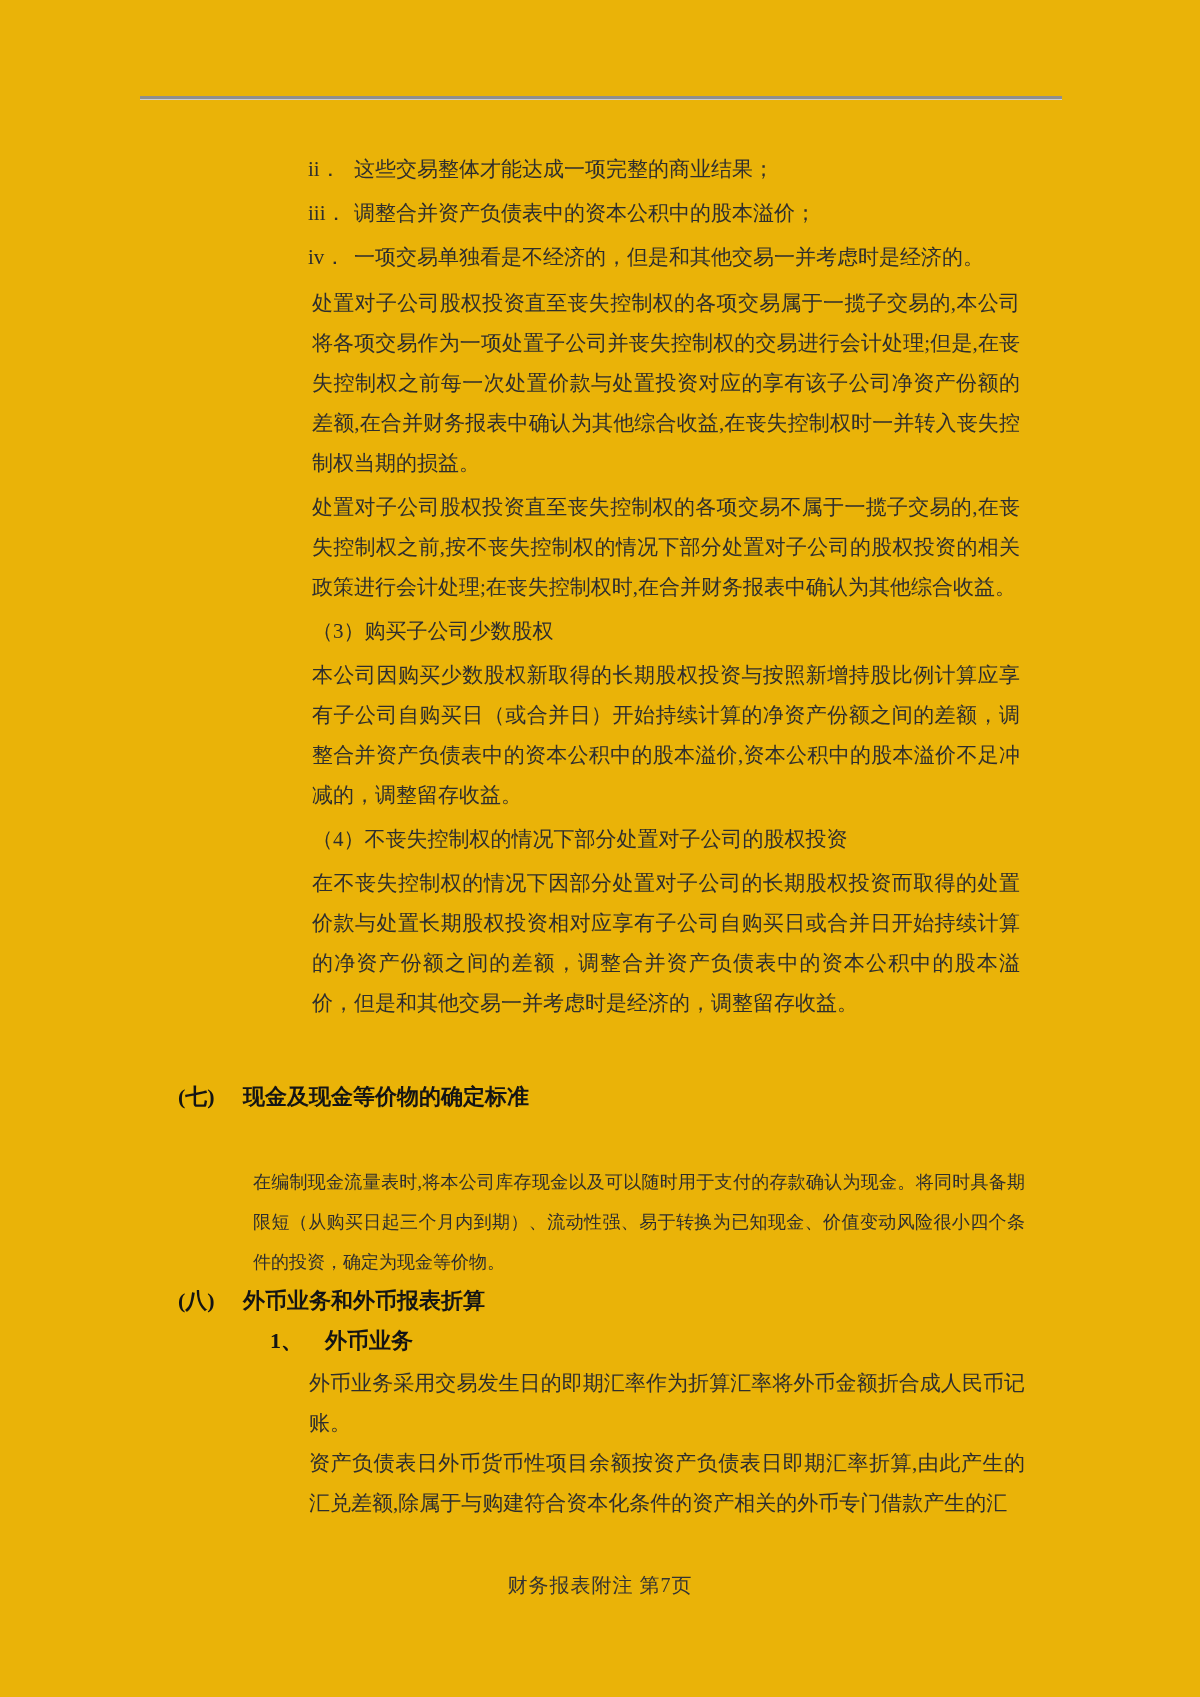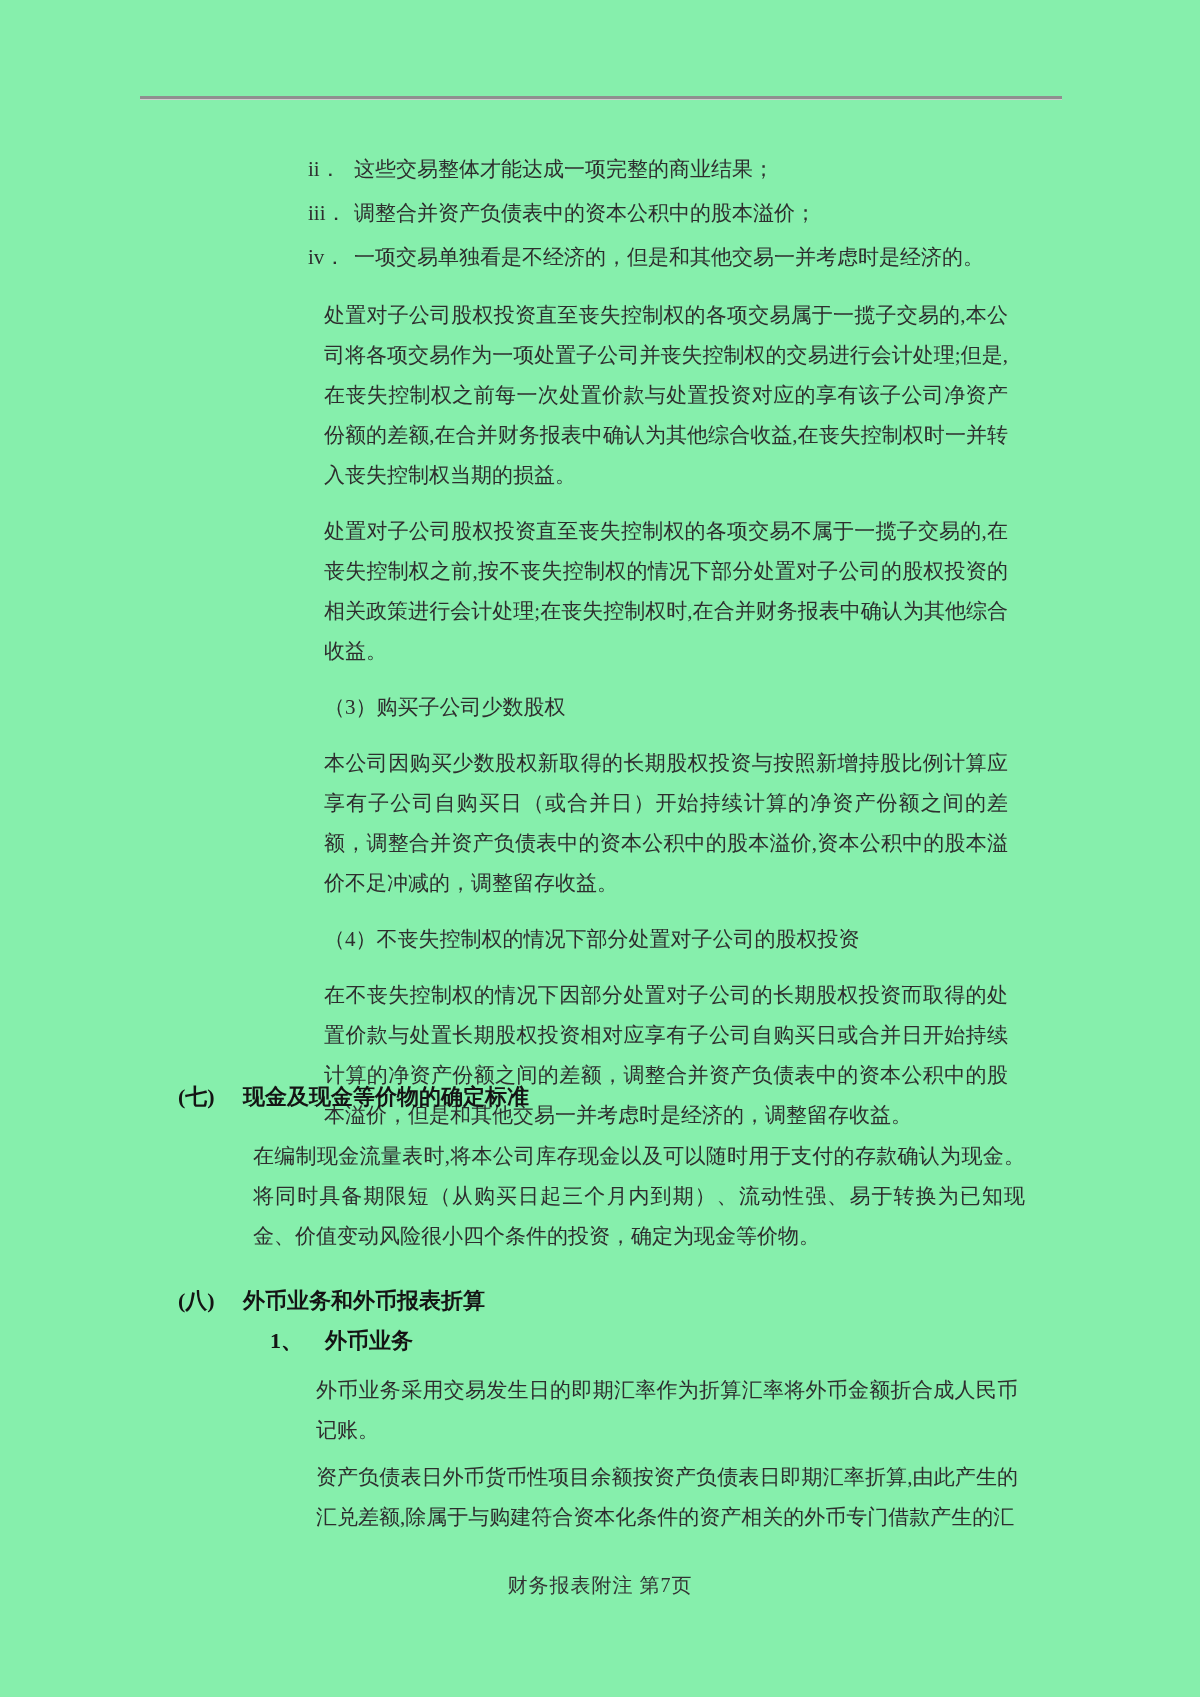--- a/index.html
+++ b/index.html
@@ -1,62 +1,62 @@
 <!DOCTYPE html>
 <html><head>
 <meta charset="utf-8">
 <style>
   html,body{margin:0;padding:0;background:#e8e8e8;}
   .page{
     position:relative;
     width:1200px;height:1697px;
     margin:0 auto;
-    background:#86efac;
+    background:#eab308;
     font-family:"Liberation Serif","DejaVu Serif",serif;
     color:#2e2e2e;
     overflow:hidden;
   }
   .top-rule{
     position:absolute;left:140px;top:96px;width:922px;height:3px;
     background:#8f8f8f;border-bottom:1px solid #cfcfcf;
   }
   .list-block{
     position:absolute;left:308px;top:147px;width:730px;
     font-size:21px;
   }
   .list-line{display:flex;line-height:44px;}
   .list-marker{flex:0 0 46px;}
   .list-text{flex:1;}
   .para-block{
     position:absolute;left:308px;top:279px;width:716px;
     font-size:21px;line-height:40px;
     text-align:justify;text-align-last:left;
   }
-  .para-block p{margin:16px;}
+  .para-block p{margin:4px;}
   .sec-heading{
     position:absolute;left:178px;display:flex;
     font-size:22px;font-weight:bold;color:#141414;line-height:28px;
   }
   .sec-heading .sec-marker{flex:0 0 65px;}
   .sec7-heading{top:1083px;}
   .sec7-body{
-    position:absolute;left:253px;top:1136px;width:772px;
-    font-size:21px;line-height:40px;text-align:justify;text-align-last:left;
+    position:absolute;left:253px;top:1162px;width:772px;
+    font-size:18px;line-height:40px;text-align:justify;text-align-last:left;
   }
   .sec8-heading{top:1287px;}
   .sub-heading{
     position:absolute;left:270px;top:1327px;display:flex;
     font-size:22px;font-weight:bold;color:#141414;line-height:28px;
   }
   .sub-heading .sub-marker{flex:0 0 55px;}
   .sec8-body{
     position:absolute;left:309px;top:1363px;width:716px;
     font-size:21px;line-height:40px;text-align:justify;text-align-last:left;
   }
-  .sec8-body p{margin:7px;}
+  .sec8-body p{margin:0;}
   .footer{
     position:absolute;left:0;right:0;top:1572px;
     text-align:center;font-size:20px;color:#333333;letter-spacing:1px;
   }
 </style>
 </head>
 <body>
 
 <div class="page">
 

